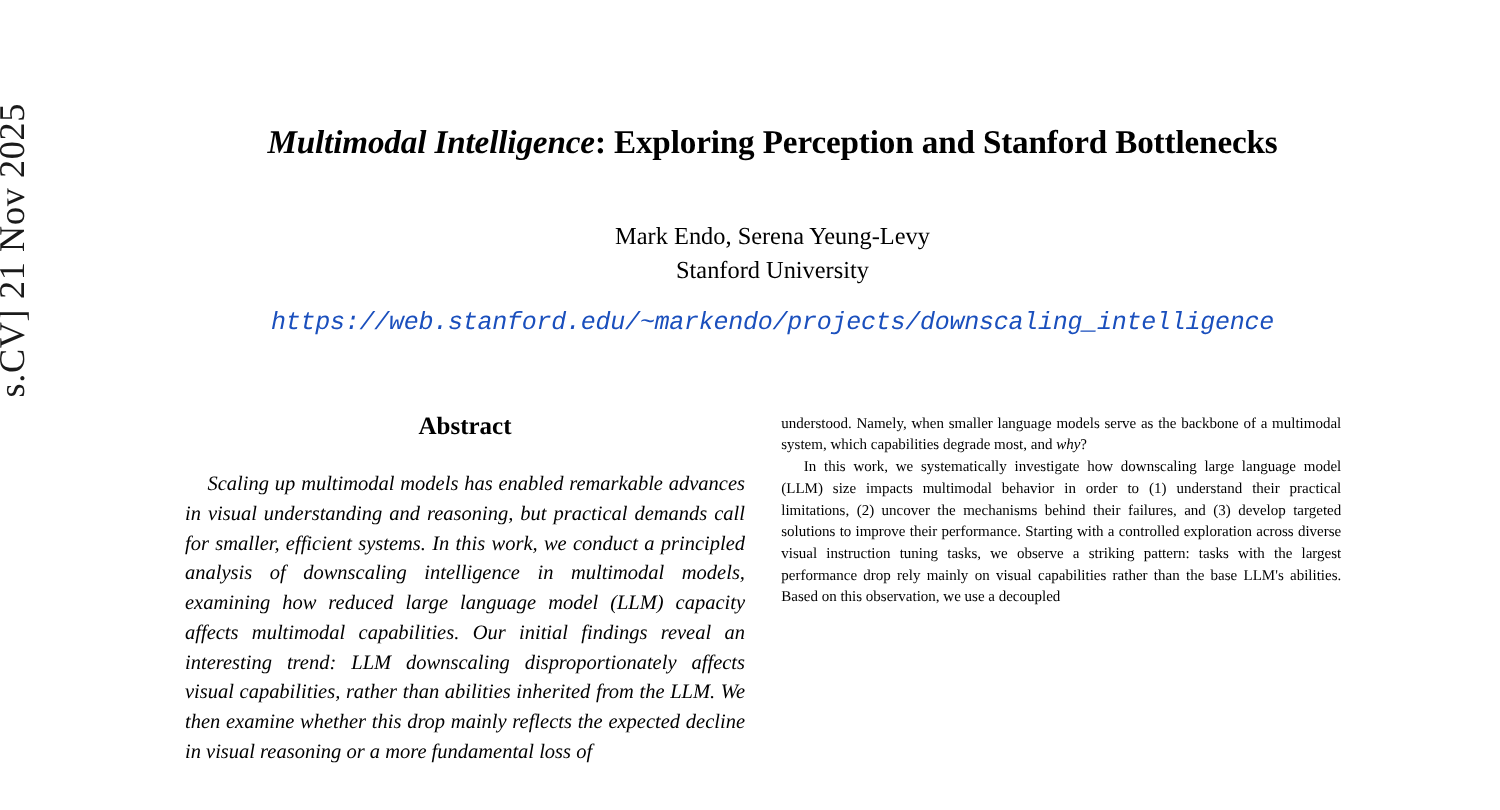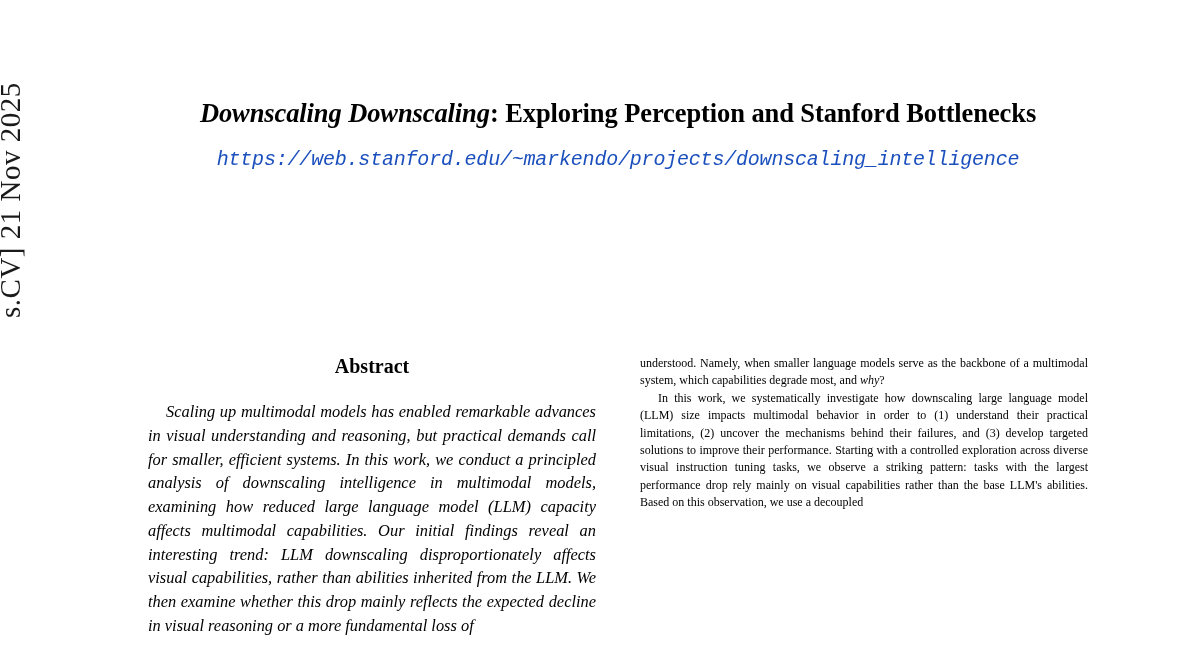--- a/index.html
+++ b/index.html
@@ -77,22 +77,21 @@
     color: #1a4fbd;
     text-decoration: none;
   }
 
   .columns {
     position: absolute;
     top: 330px;
     left: 0;
     width: 940px;
     display: flex;
-    gap: 44px;
-    margin-top: 25px;
+    gap: 29px;
   }
   .col {
     width: 448px;
   }
 
   .abstract-head {
     text-align: center;
     font-size: 20px;
     font-weight: bold;
     margin-bottom: 22px;
@@ -129,23 +128,27 @@
 </head>
 <body>
 
 <div class="page">
 
   <div class="arxiv-stamp">s.CV]  21 Nov 2025</div>
 
   <div class="content">
 
     <div class="title">
-      <span class="ital">Downscaling Downscaling</span><span>: Exploring Perception and Stanford Bottlenecks</span><br>
+      <span class="ital">Multimodal Intelligence</span><span>: Exploring Perception and Stanford Bottlenecks</span><br>
     </div>
 
+    <div class="authors">
+      <div>Mark Endo, Serena Yeung-Levy</div>
+      <div>Stanford University</div>
+    </div>
 
     <div class="project-url">
       <a href="#">https://web.stanford.edu/~markendo/projects/downscaling_intelligence</a>
     </div>
 
     <div class="columns">
 
       <div class="col">
         <div class="abstract-head">Abstract</div>
         <div class="abstract-body">

